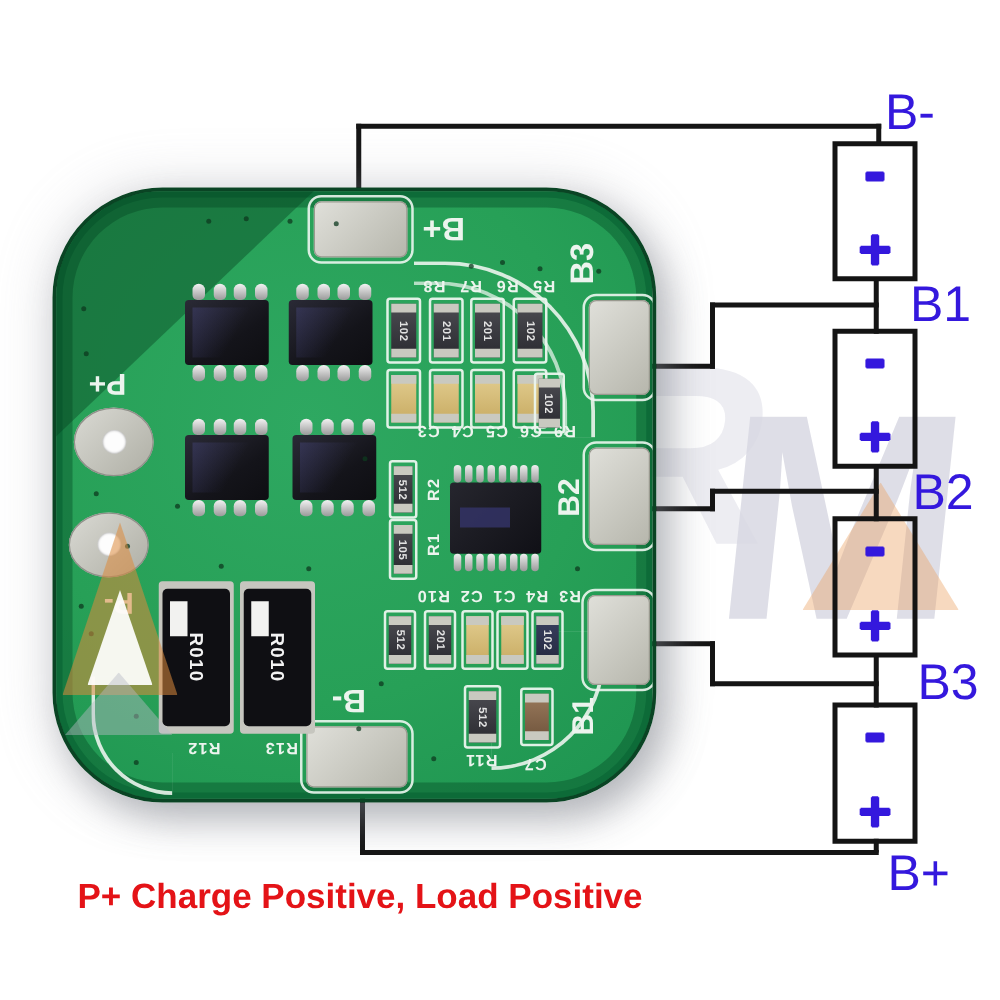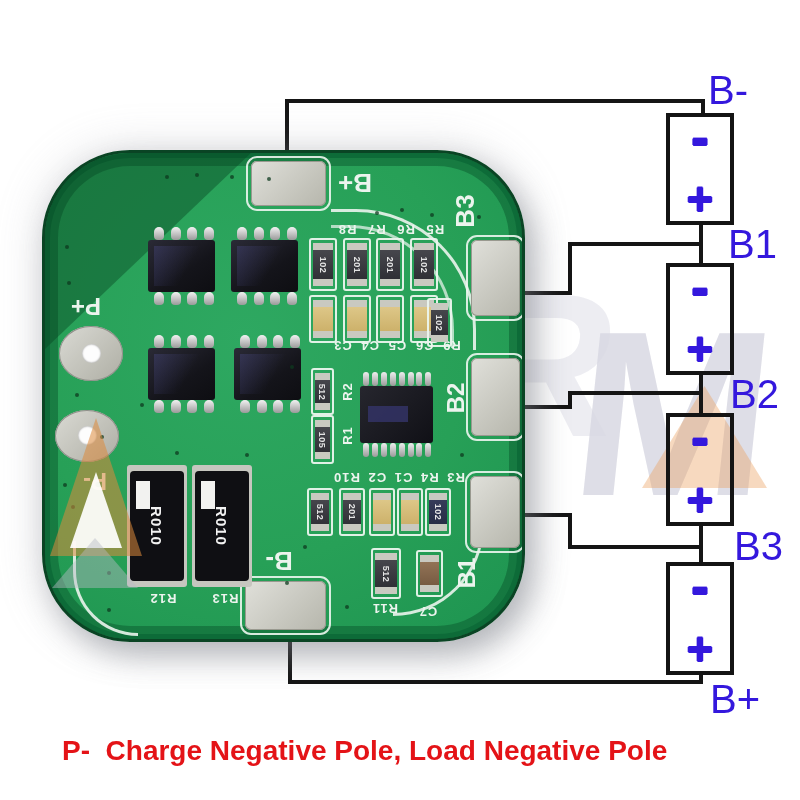--- a/index.html
+++ b/index.html
@@ -337,14 +337,14 @@
       <div class="via" style="left: 26px; top: 352px;"></div>
       <div class="via" style="left: 415px; top: 300px;"></div>
       <div class="via" style="left: 200px; top: 300px;"></div>
       <div class="via" style="left: 95px; top: 250px;"></div>
     </div>
 
   <div class="wm-tri" style="left:50px;top:418px;width:92px;height:138px;background:#dd8a3c;opacity:.55;z-index:4;"></div>
   <div class="wm-tri" style="left:70px;top:472px;width:52px;height:76px;background:#ffffff;opacity:.92;z-index:4;"></div>
   <div class="wm-tri" style="left:52px;top:538px;width:86px;height:50px;background:#b9bac6;opacity:.45;z-index:4;"></div>
 
-  <div class="caption" style="top:737px;">P-  Charge Negative Pole, Load Negative Pole</div>
+  <div class="caption" style="top:703px;">P+ Charge Positive, Load Positive</div>
 </div>
 
 </body></html>

